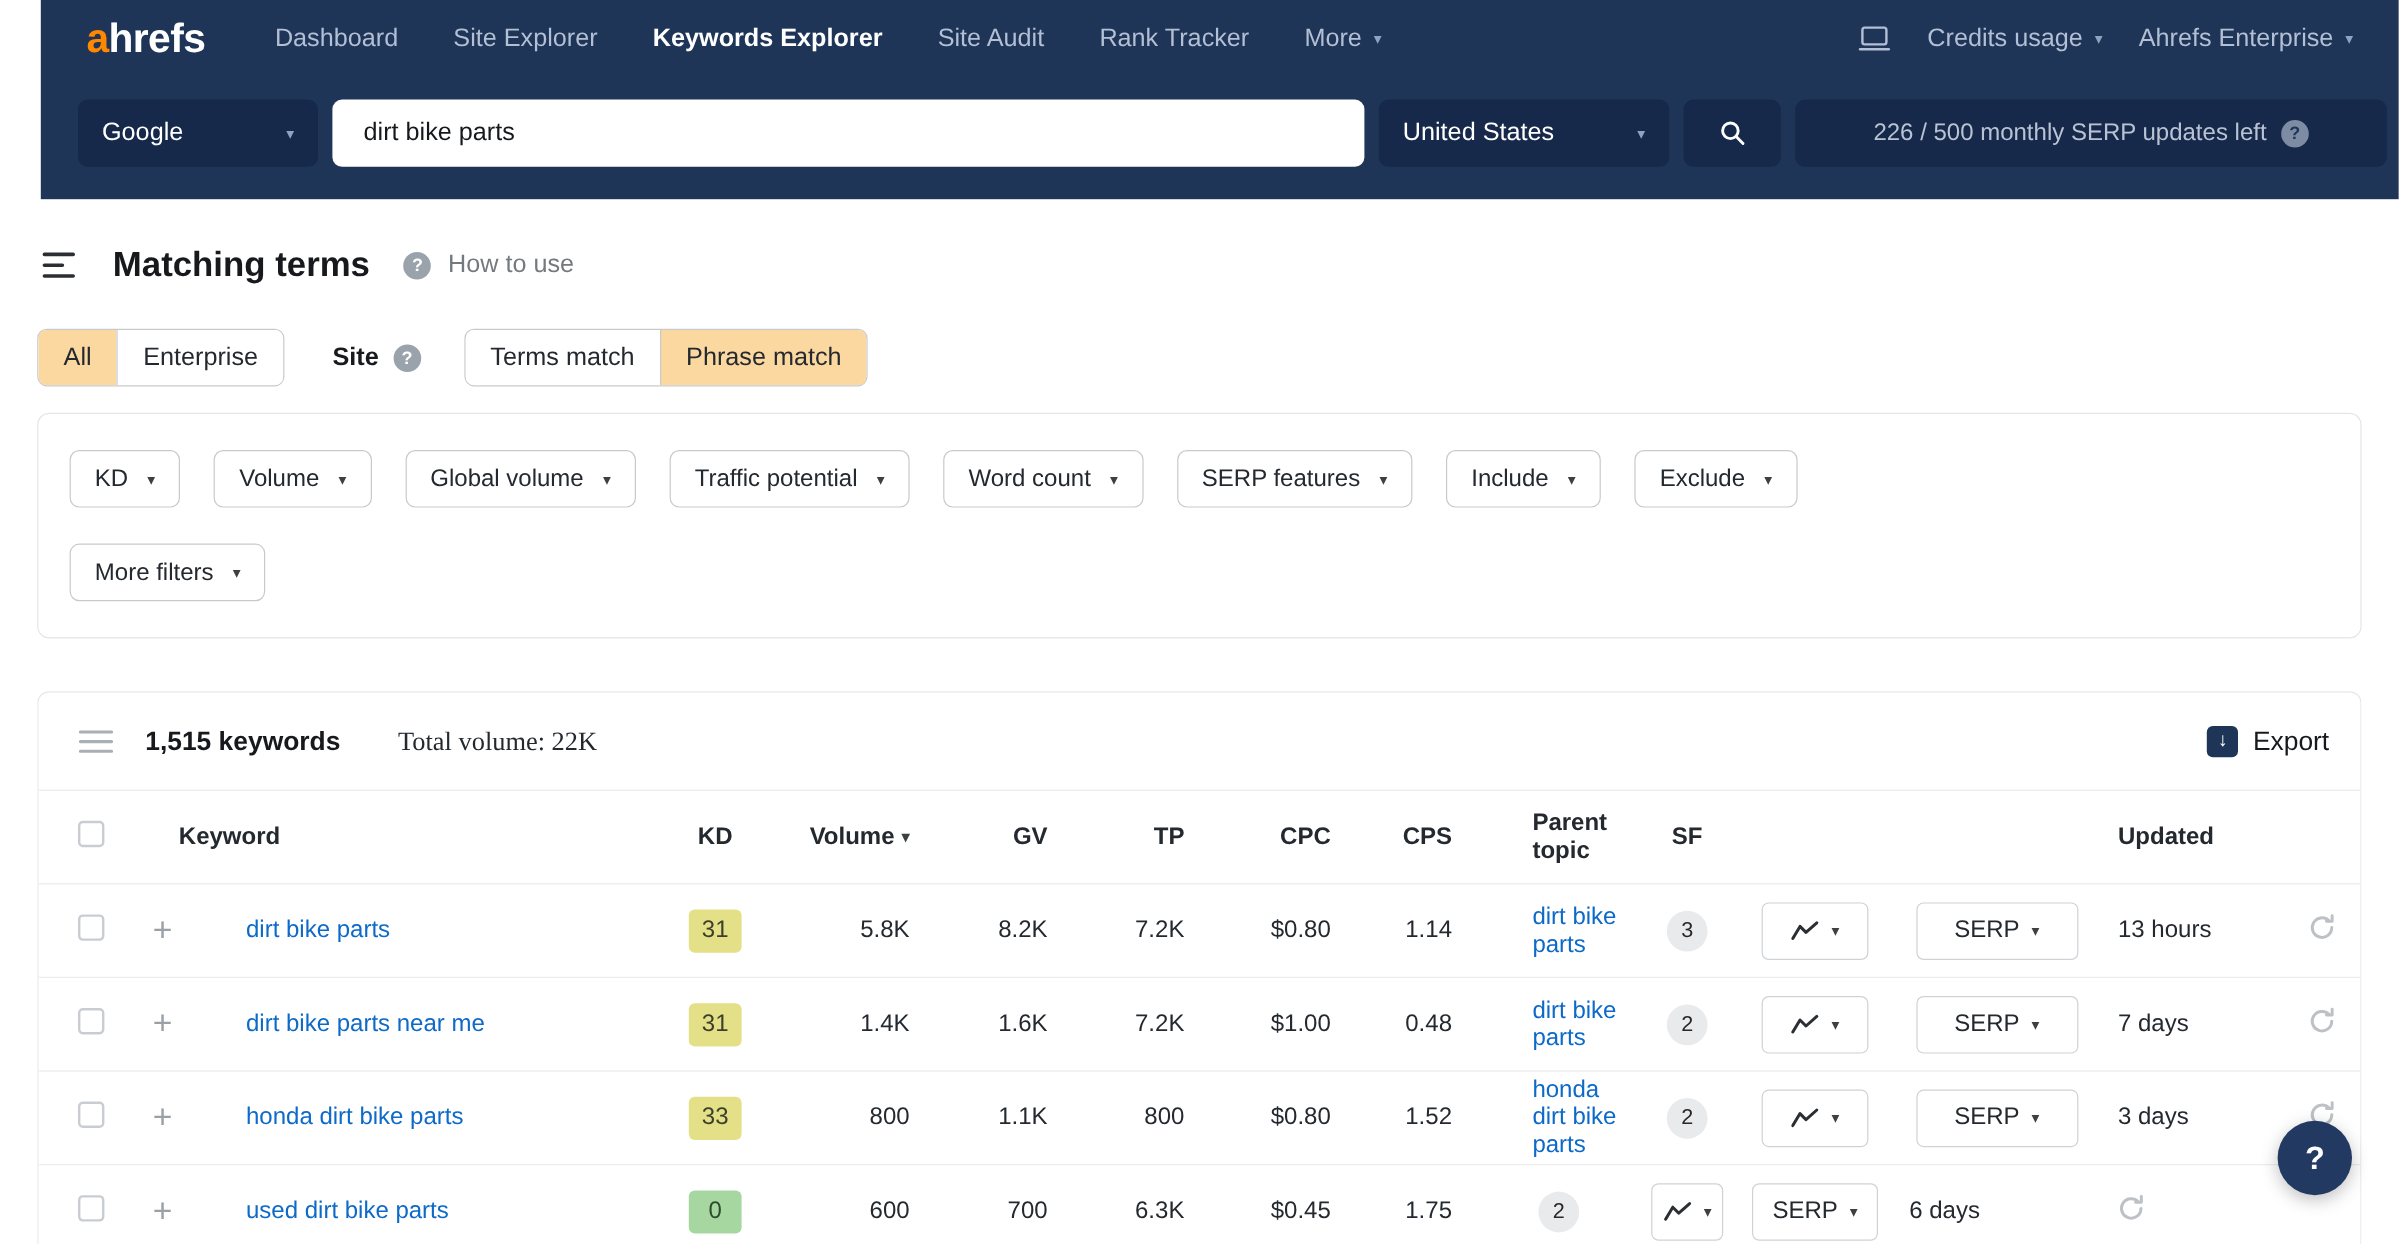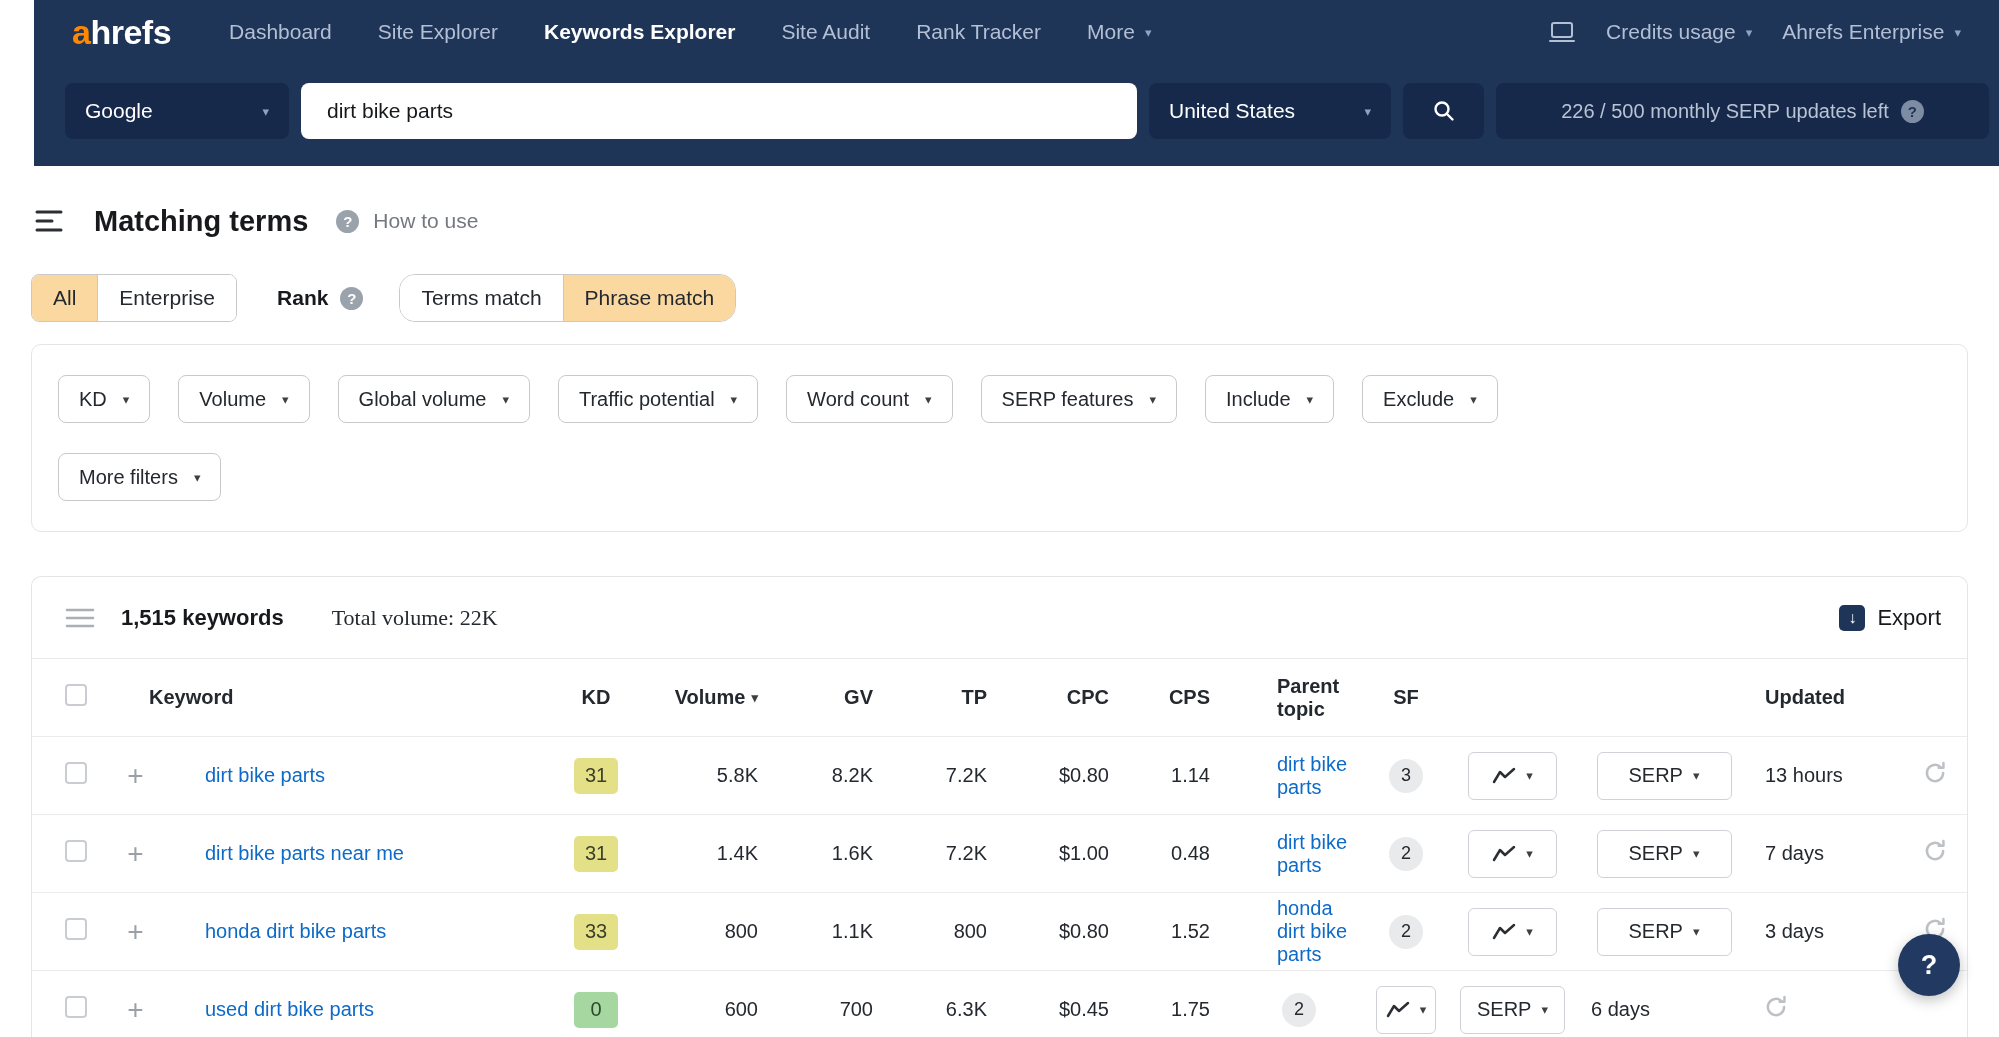--- a/index.html
+++ b/index.html
@@ -16,21 +16,21 @@
   .logo { font-size:34px; font-weight:700; color:#fff; margin-right:58px; letter-spacing:-0.5px; cursor:pointer; }
   .logo .logo-a { color:#ff8800; }
   .nav-links { display:flex; gap:46px; align-items:center; }
   .nav-item { color:#b3bfd4; font-size:21px; text-decoration:none; display:inline-flex; align-items:center; gap:6px; cursor:pointer; white-space:nowrap; }
   .nav-item[data-active="true"] { color:#fff; font-weight:700; }
   .nav-right { margin-left:auto; display:flex; align-items:center; gap:30px; }
   .caret-hdr { font-size:13px; color:#8fa3c0; line-height:1; margin-left:4px; }
 
   .search-row { display:flex; align-items:center; gap:12px; padding:19px 10px 0 31px; }
   .hdr-select { background:#16294a; height:56px; border-radius:8px; color:#fff; display:flex; align-items:center; justify-content:space-between; padding:0 20px; font-size:21px; cursor:pointer; }
-  .engine { width:224px; }
+  .engine { width:200px; }
   .country { width:242px; }
   .search-input { flex:1; height:56px; border-radius:8px; border:none; background:#fff; font-size:21px; padding:0 26px; color:#16191c; font-family:inherit; outline:none; }
   .search-btn { width:81px; height:56px; border-radius:8px; background:#16294a; border:none; display:flex; align-items:center; justify-content:center; cursor:pointer; }
   .credits-strip { width:493px; height:56px; border-radius:8px; background:#16294a; display:flex; align-items:center; justify-content:center; gap:12px; color:#b9c3d4; font-size:20px; white-space:nowrap; }
 
   
   .q-circle { width:23px; height:23px; border-radius:50%; background:#9aa2ac; color:#fff; font-size:15px; font-weight:700; display:inline-flex; align-items:center; justify-content:center; flex:0 0 auto; cursor:pointer; }
   .q-dark { background:#7e8ca3; color:#1f3558; }
 
   
@@ -41,21 +41,21 @@
   .howto { font-size:21px; color:#74797f; margin-left:14px; cursor:pointer; }
 
   
   .tabs-row { display:flex; align-items:center; margin:28px 0 0 31px; height:48px; }
   .seg-group { display:inline-flex; border:1px solid #c9c9c9; border-radius:8px; overflow:hidden; height:48px; background:#fff; }
   .seg { padding:0 21px; font-size:21px; display:flex; align-items:center; height:100%; background:#fff; color:#24292f; cursor:pointer; white-space:nowrap; }
   .seg + .seg { border-left:1px solid #c9c9c9; }
   .seg[data-active="true"] { background:#fcd8a1; }
   .mode-label { margin-left:40px; font-weight:700; font-size:21px; color:#17191c; }
   .tabs-row .q-circle { margin-left:12px; }
-  .mode-group { margin-left:36px;border-radius:16px; }
+  .mode-group { margin-left:36px; }
 
   
   .filter-card { margin:22px 31px 0; border:1px solid #e3e5e8; border-radius:10px; padding:30px 26px; display:flex; flex-direction:column; gap:30px; }
   .filter-row { display:flex; gap:28px; }
   .filter-btn { height:48px; padding:0 20px; background:#fff; border:1px solid #c7cacd; border-radius:8px; font-size:20px; color:#24292f; display:inline-flex; align-items:center; gap:16px; font-family:inherit; cursor:pointer; white-space:nowrap; }
   .caret-sm { font-size:13px; color:#3c4043; line-height:1; }
 
   
   .table-card { margin:44px 31px 0; border:1px solid #e3e5e8; border-bottom:none; border-radius:10px 10px 0 0; background:#fff; }
   .table-topbar { height:82px; display:flex; align-items:center; padding:0 26px 0 33px; border-bottom:1px solid #e9eaec; }
@@ -171,21 +171,21 @@
 
 <div class="tabs-row">
   <div class="seg-group">
     <div class="seg" data-active="true">
         <span>All</span>
       </div>
     <div class="seg" data-active="false">
         <span>Enterprise</span>
       </div>
   </div>
-  <span class="mode-label">Rank</span>
+  <span class="mode-label">Site</span>
   <span class="q-circle">?</span>
   <div class="seg-group mode-group">
     <div class="seg" data-active="false">
         <span>Terms match</span>
       </div>
     <div class="seg" data-active="true">
         <span>Phrase match</span>
       </div>
   </div>
 </div>

